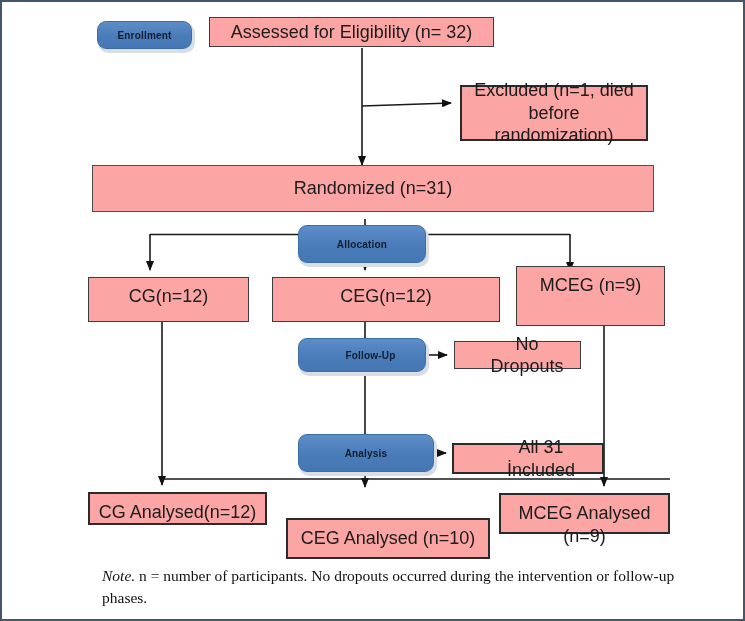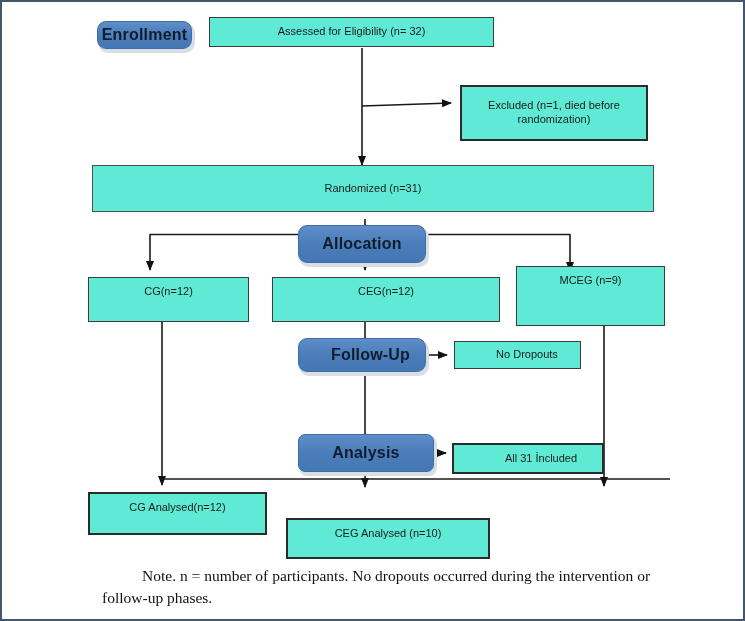--- a/index.html
+++ b/index.html
@@ -8,47 +8,47 @@
     width:745px;height:621px;
     background:#ffffff;
     border:2px solid var(--frame-border,#44576a);
     box-sizing:border-box;
     font-family:"Liberation Sans","DejaVu Sans",sans-serif;
     overflow:hidden;
   }
   .lines{position:absolute;left:0;top:0;z-index:1;pointer-events:none;}
   .fbox{
     position:absolute;z-index:2;
-    background:#5eead4;
+    background:#fca5a5;
     border:1.6px solid #3d3d3d;
     box-sizing:border-box;
     display:flex;justify-content:center;align-items:center;
-    font-size:11px;color:#1c1c1c;text-align:center;line-height:1.25;
+    font-size:18px;color:#1c1c1c;text-align:center;line-height:1.25;
     padding:0 6px;
   }
   .fbox.bold-border{border:2px solid #2b2b2b;}
   .fbox.top-align{align-items:flex-start;padding-top:7px;}
   .stage-btn{
     position:absolute;z-index:3;
     background:linear-gradient(180deg,#5e8dc7 0%,var(--accent-fill,#4a7cba) 55%,#4577b5 100%);
     border:1.2px solid var(--accent-border,#3c6ea5);
     border-radius:9px;
     box-shadow:2px 3px 0 1px #d9dee4;
     box-sizing:border-box;
     display:flex;justify-content:center;align-items:center;
-    font-size:16px;font-weight:600;color:#101d2c;
+    font-size:10px;font-weight:600;color:#101d2c;
     letter-spacing:.2px;
   }
   .note{
     position:absolute;z-index:2;
     left:100px;top:563px;width:580px;
     font-family:"Liberation Serif","DejaVu Serif",serif;
     font-size:15.5px;color:#121212;line-height:1.45;text-align:left;
   }
-  .note-prefix{margin-left:40px;}
+  .note-prefix{font-style:italic;}
 </style>
 </head>
 <body>
 
 <div class="canvas">
 
   <svg class="lines" width="745" height="621">
     <defs>
       <marker id="ah" viewBox="0 0 10 8" refX="9" refY="4" markerWidth="10" markerHeight="8" markerUnits="userSpaceOnUse" orient="auto">
         <path d="M0,0 L10,4 L0,8 Z" fill="#111"></path>
@@ -104,35 +104,38 @@
   </div>
 
   <div class="stage-btn" style="left:296px;top:336px;width:128px;height:34px;padding-left:17px;">
     <span>Follow-Up</span>
   </div>
 
   <div class="fbox" style="left:452px;top:339px;width:127px;height:28px;padding-left:25px;">
     <span>No Dropouts</span>
   </div>
 
-  <div class="stage-btn" style="left:296px;top:432px;width:136px;height:38px;border-radius:7px;">
+  <div class="stage-btn" style="left:296px;top:432px;width:136px;height:38px;">
     <span>Analysis</span>
   </div>
 
   <div class="fbox bold-border" style="left:450px;top:441px;width:152px;height:31px;padding-left:32px;">
     <span>All 31 İncluded</span>
   </div>
 
-  <div class="fbox bold-border top-align" style="left:86px;top:490px;width:179px;height:43px;text-align:right;">
+  <div class="fbox bold-border top-align" style="left:86px;top:490px;width:179px;height:33px;text-align:right;">
     <span>CG Analysed(n=12)</span>
   </div>
 
   <div class="fbox bold-border top-align" style="left:284px;top:516px;width:204px;height:41px;">
     <span>CEG Analysed (n=10)</span>
   </div>
 
+  <div class="fbox bold-border top-align" style="left:497px;top:491px;width:171px;height:41px;">
+    <span>MCEG Analysed (n=9)</span>
+  </div>
 
   <div class="note">
     <span class="note-prefix">Note.</span>
     <span>n = number of participants. No dropouts occurred during the intervention or follow-up phases.</span>
   </div>
 
 </div>
 
 </body></html>

